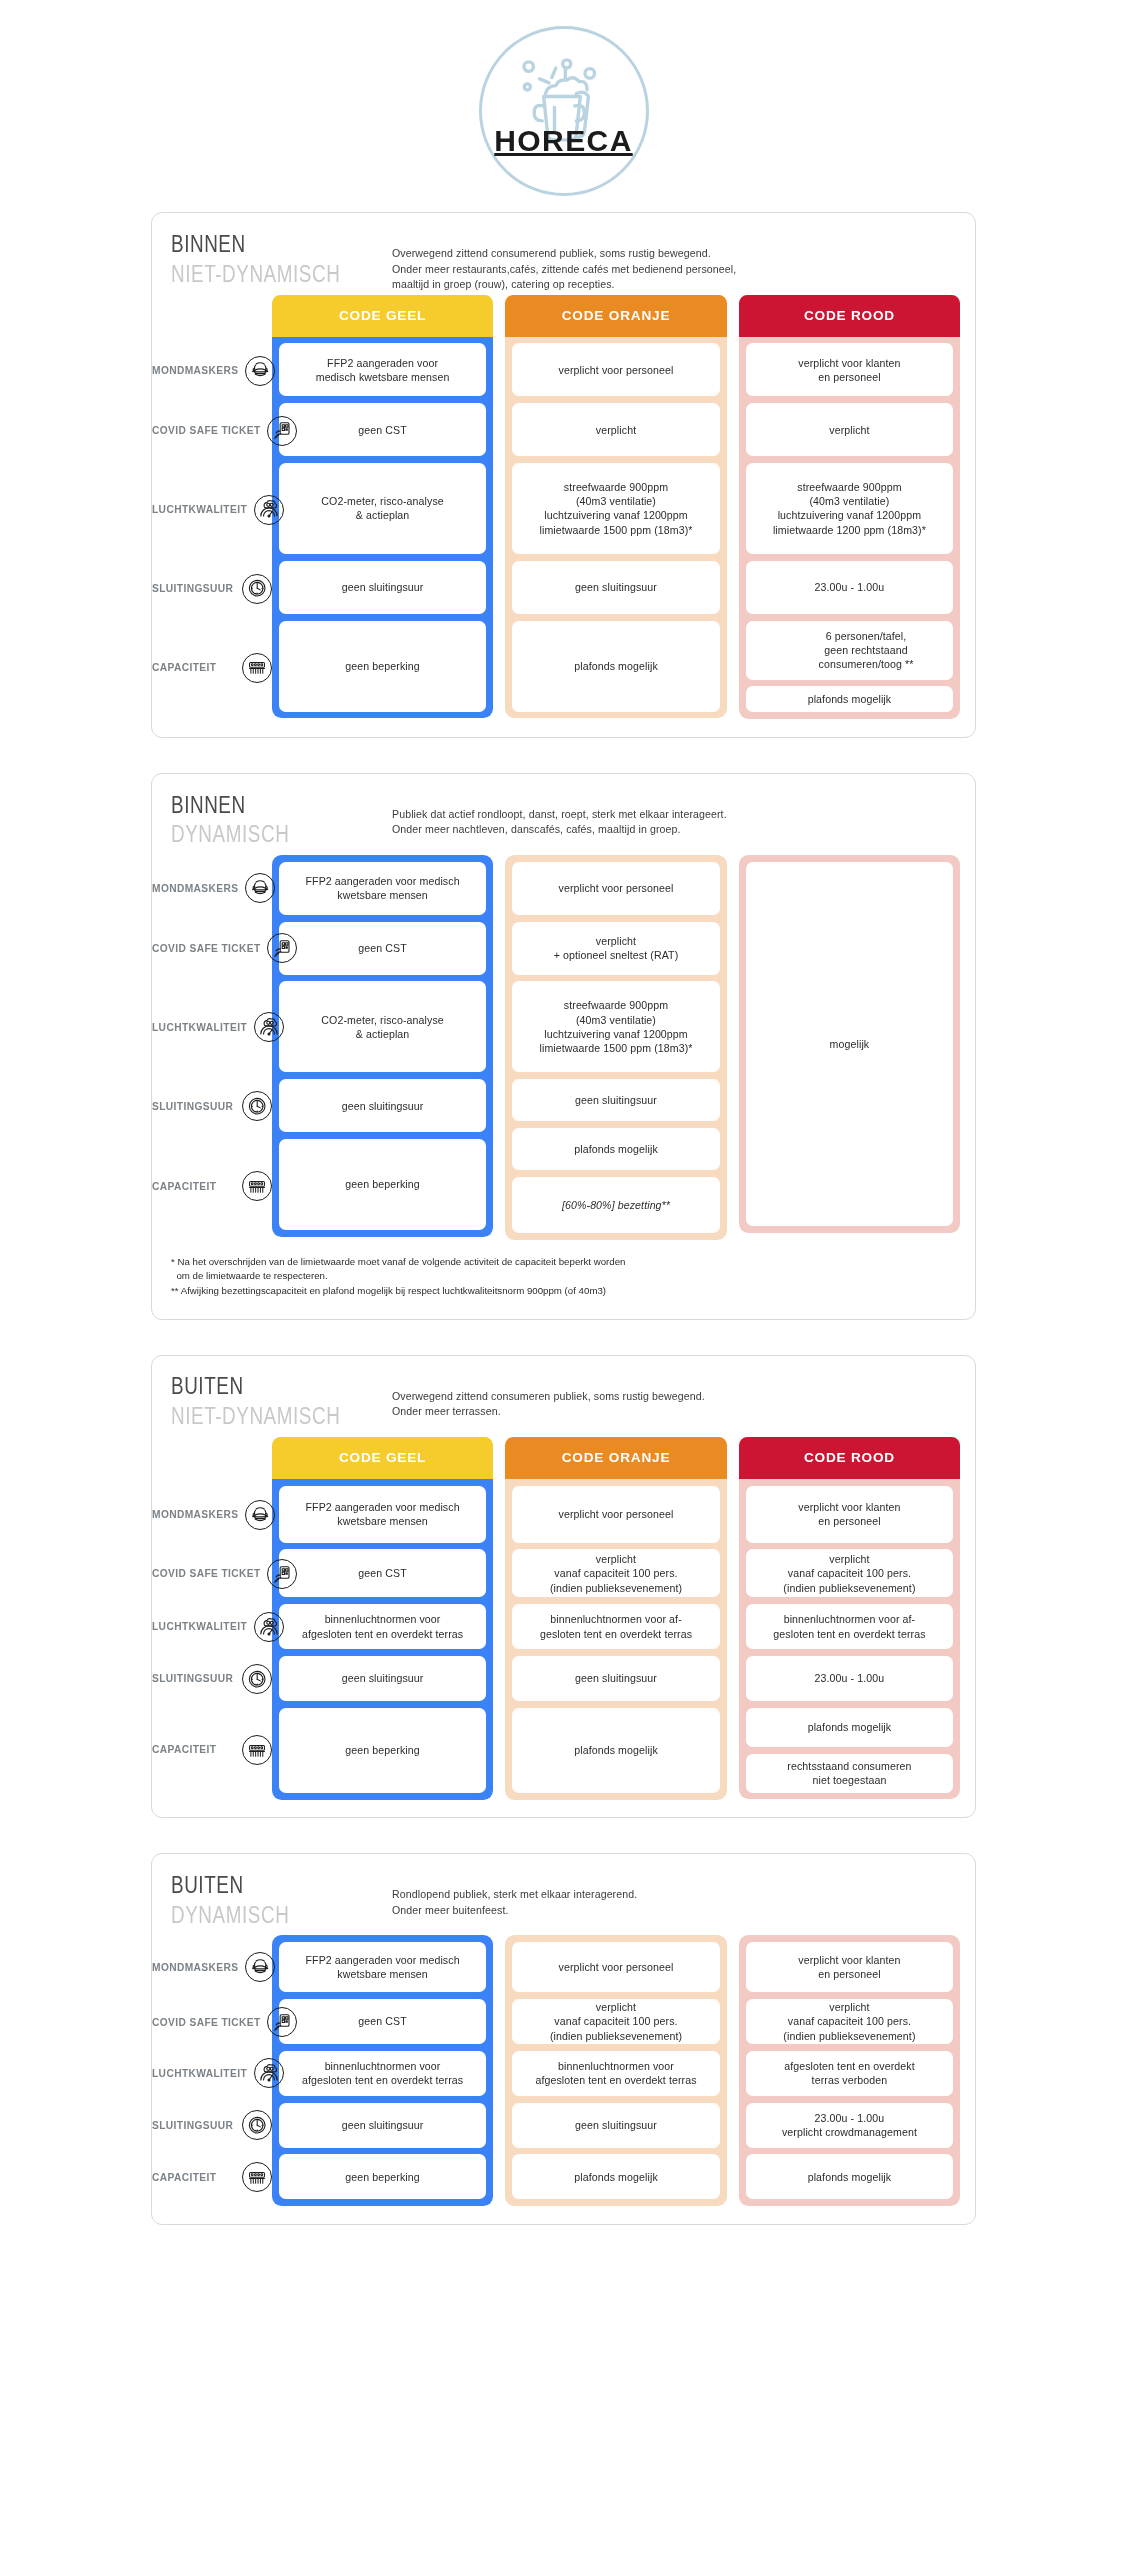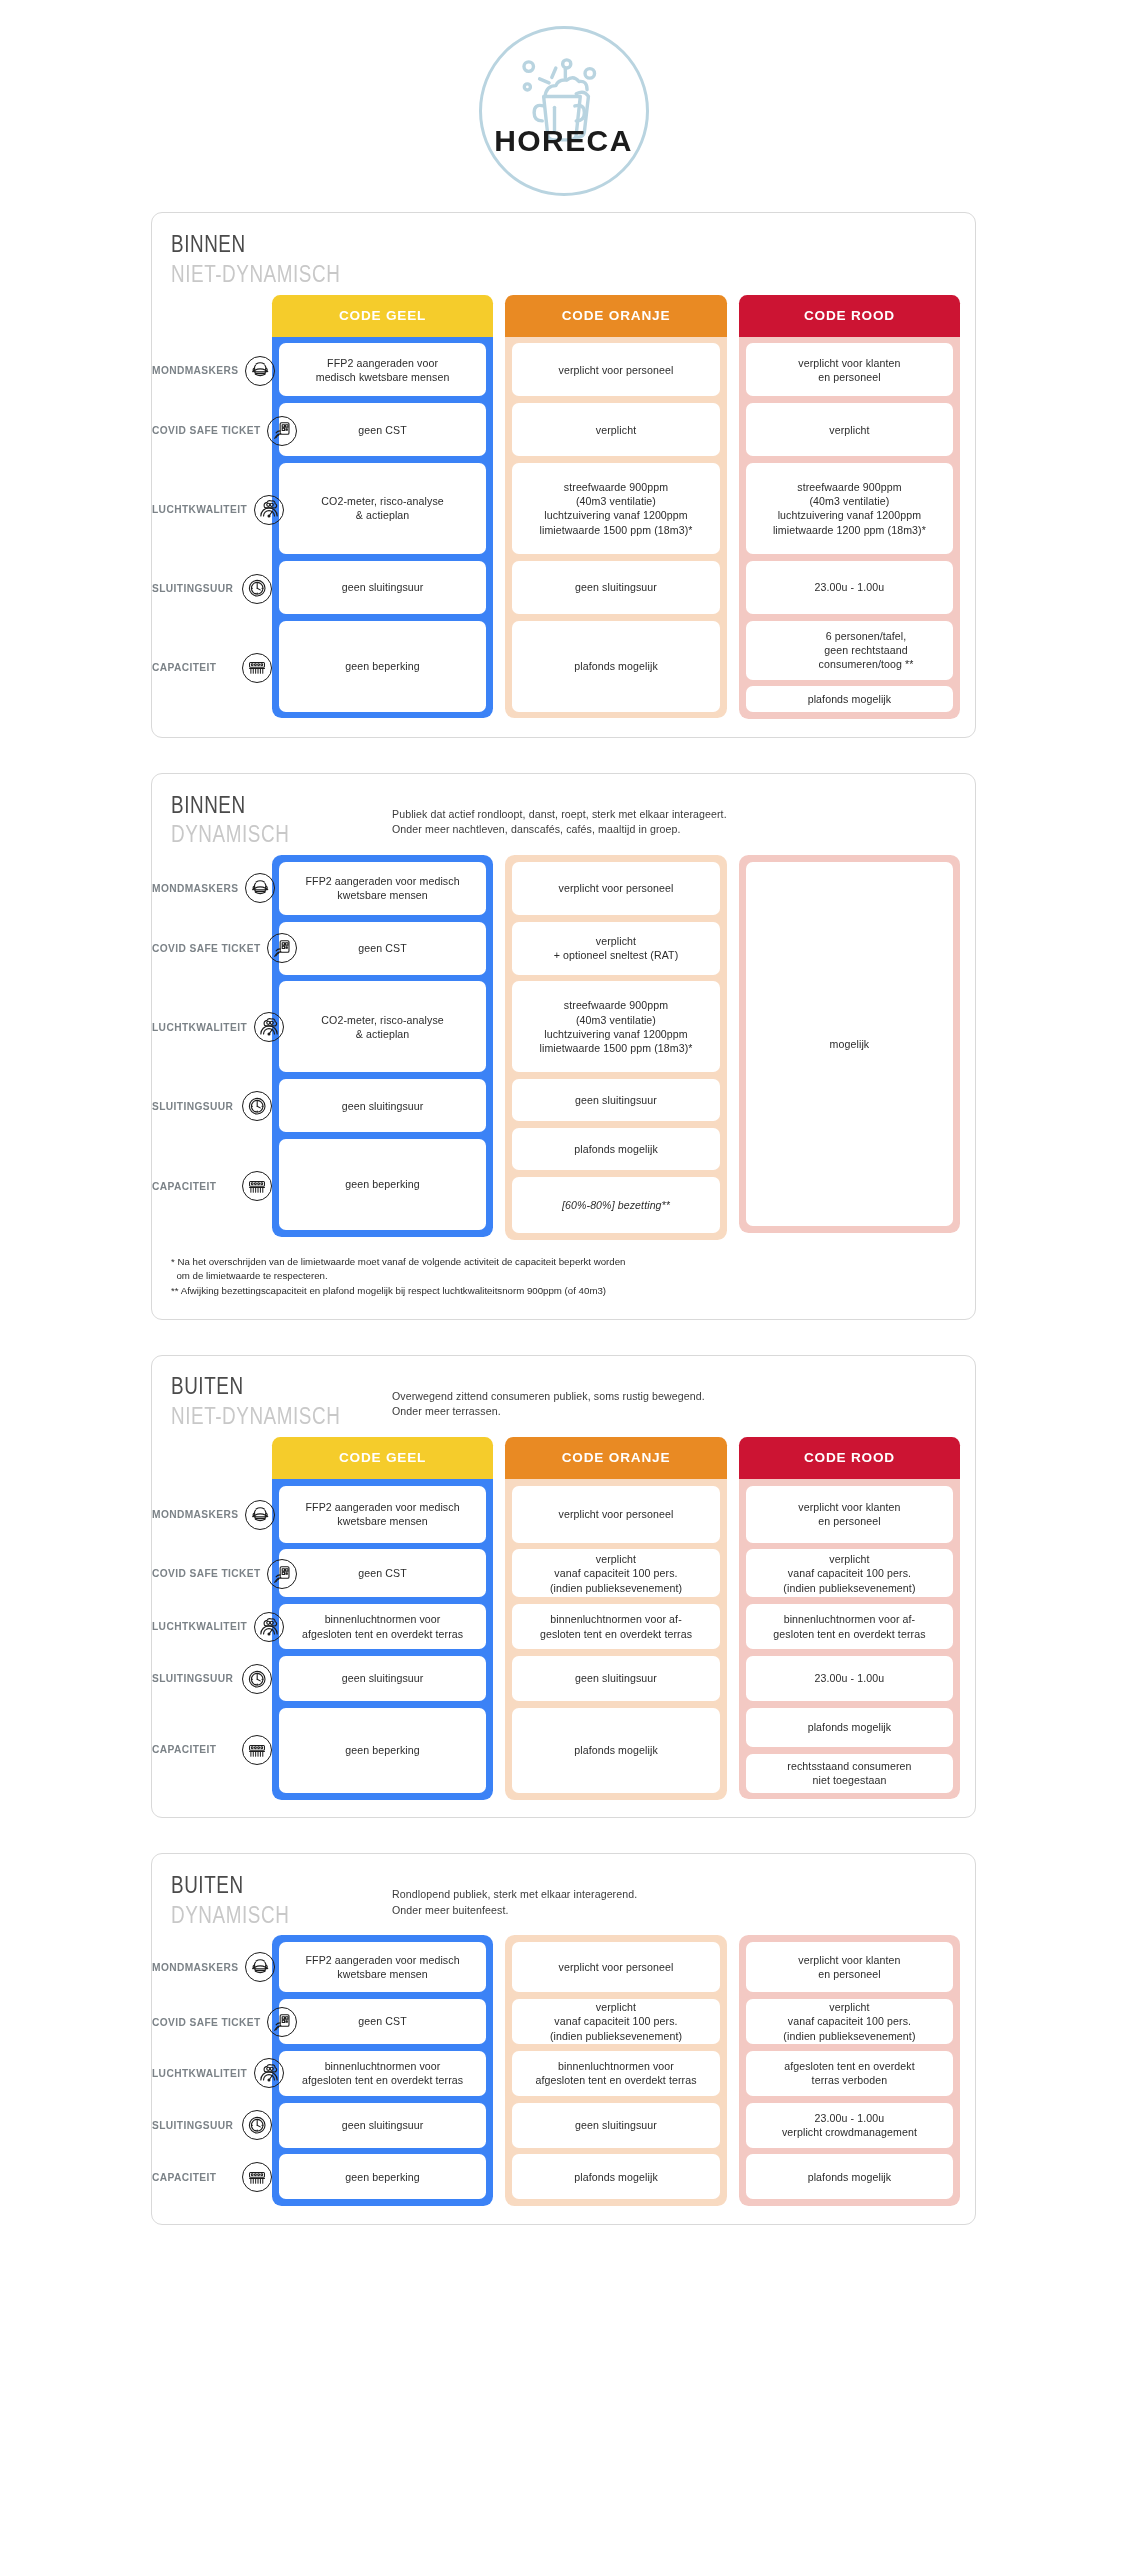--- a/index.html
+++ b/index.html
@@ -15,21 +15,21 @@
   .logo-wrap { display:flex; justify-content:center; padding: 26px 0 16.4px 0; }
   .logo {
     width: 170px; height: 170px; border-radius: 50%;
     border: 3.4px solid #b9d4e0;
     display:flex; align-items:center; justify-content:center;
     position: relative;
   }
   .logo svg { position:absolute; top: 24.5px; left: 50%; transform: translateX(-50%); }
   .logo-text {
     position: absolute; bottom: 35px; left:0; right:0; text-align:center;
-    font-size: 30px; font-weight: 700; letter-spacing: 1.4px; color:#1b1b1b;
+    font-size: 30px; font-weight: 700; letter-spacing: 1.4px; color:#1b1b1b;text-decoration:underline;
   }
 
   
   .block {
     margin: 0 auto;
     width: 825px;
     border: 1.4px solid #d9d9d9;
     border-radius: 11px;
     background:#fff;
     position: relative;
@@ -128,20 +128,23 @@
       </svg>
       <div class="logo-text">HORECA</div>
     </div>
   </div>
 
   <div id="sections-root">
       <div class="block">
         <div class="sec-head" style="position: relative;">
           <div class="t1">BINNEN</div>
           <div class="t2">NIET-DYNAMISCH</div>
+          <div class="sec-desc" style="white-space: pre-line; top: 33px;">Overwegend zittend consumerend publiek, soms rustig bewegend.
+Onder meer restaurants,cafés, zittende cafés met bedienend personeel,
+maaltijd in groep (rouw), catering op recepties.</div>
         </div>
         <div class="grid">
           <div class="rail">
             <div class="rowlabel" style="top: 76px;">
               <div class="lbl">MONDMASKERS</div>
               <div class="ico">
                 <svg width="20.4" height="20.4" viewBox="0 0 30 30">
                   <g fill="none" stroke="#1c1c1c" stroke-width="1.7" stroke-linecap="round">
                     <path d="M8 8 q-2 2 -1 6"></path>
                     <path d="M22 8 q2 2 1 6"></path>

